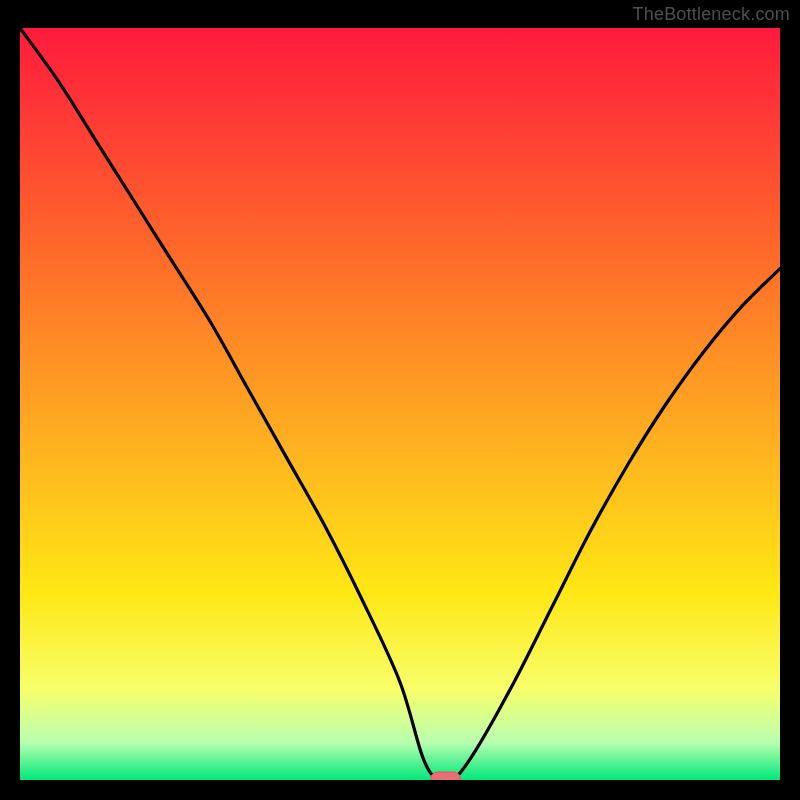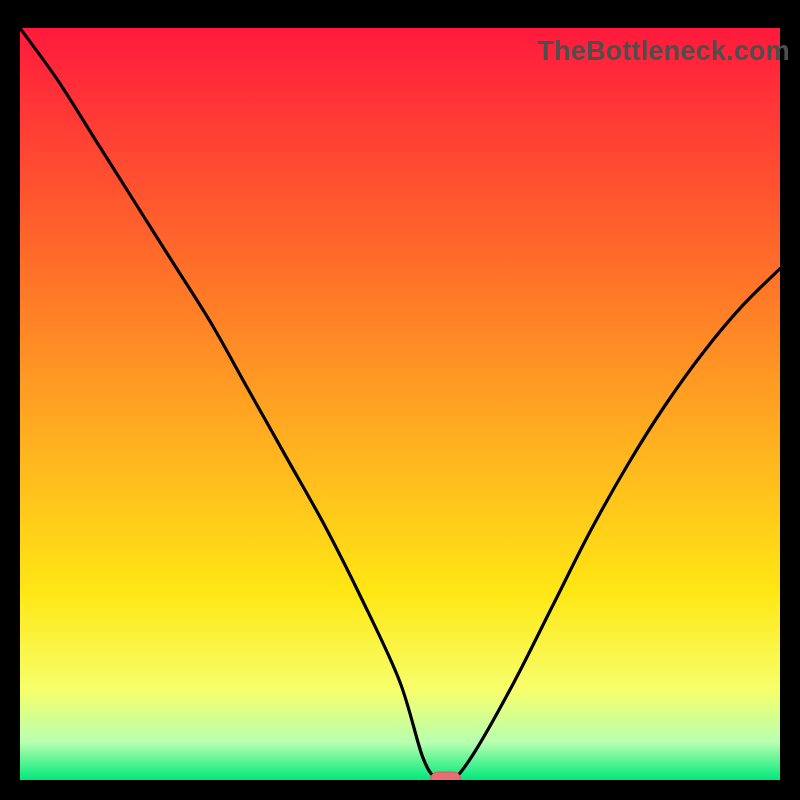--- a/index.html
+++ b/index.html
@@ -15,25 +15,24 @@
     position: relative;
     width: 800px;
     height: 800px;
     background: #000;
   }
   .watermark {
     position: absolute;
     top: 4px;
     right: 10px;
     color: #4e4e4e;
-    font-size: 27px;
-    font-weight: 700;
+    font-size: 18px;
+    font-weight: 400;
     letter-spacing: 0.2px;
     z-index: 10;
-    margin-top: 32px;
   }
   .plot {
     position: absolute;
     left: 20px;
     top: 28px;
     width: 760px;
     height: 752px;
     background: #000;
   }
   svg { display: block; }

